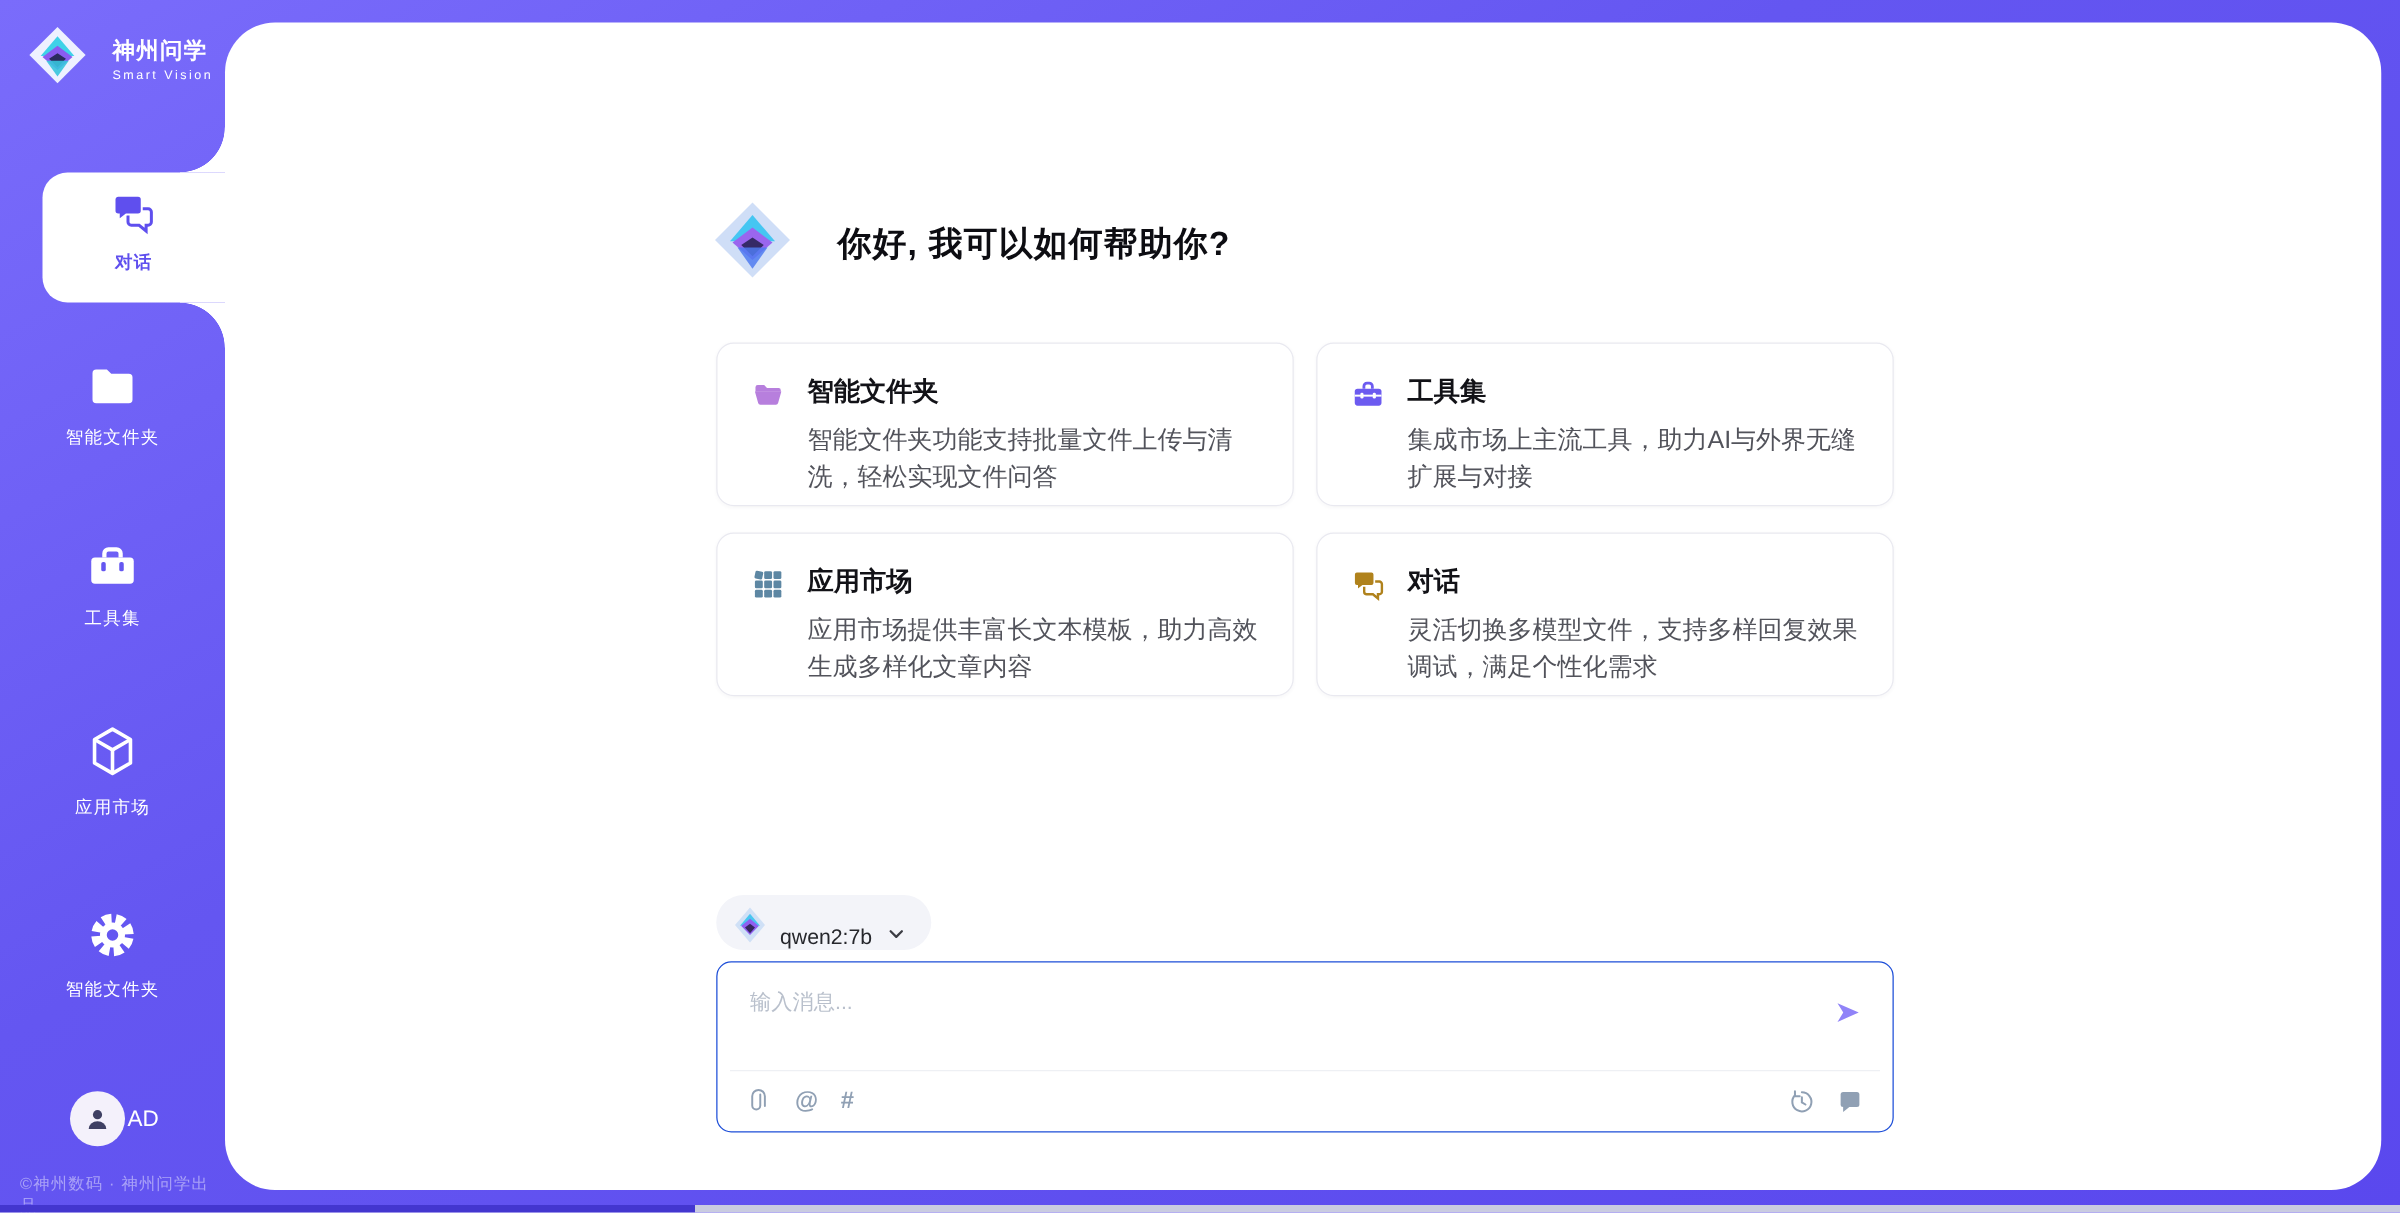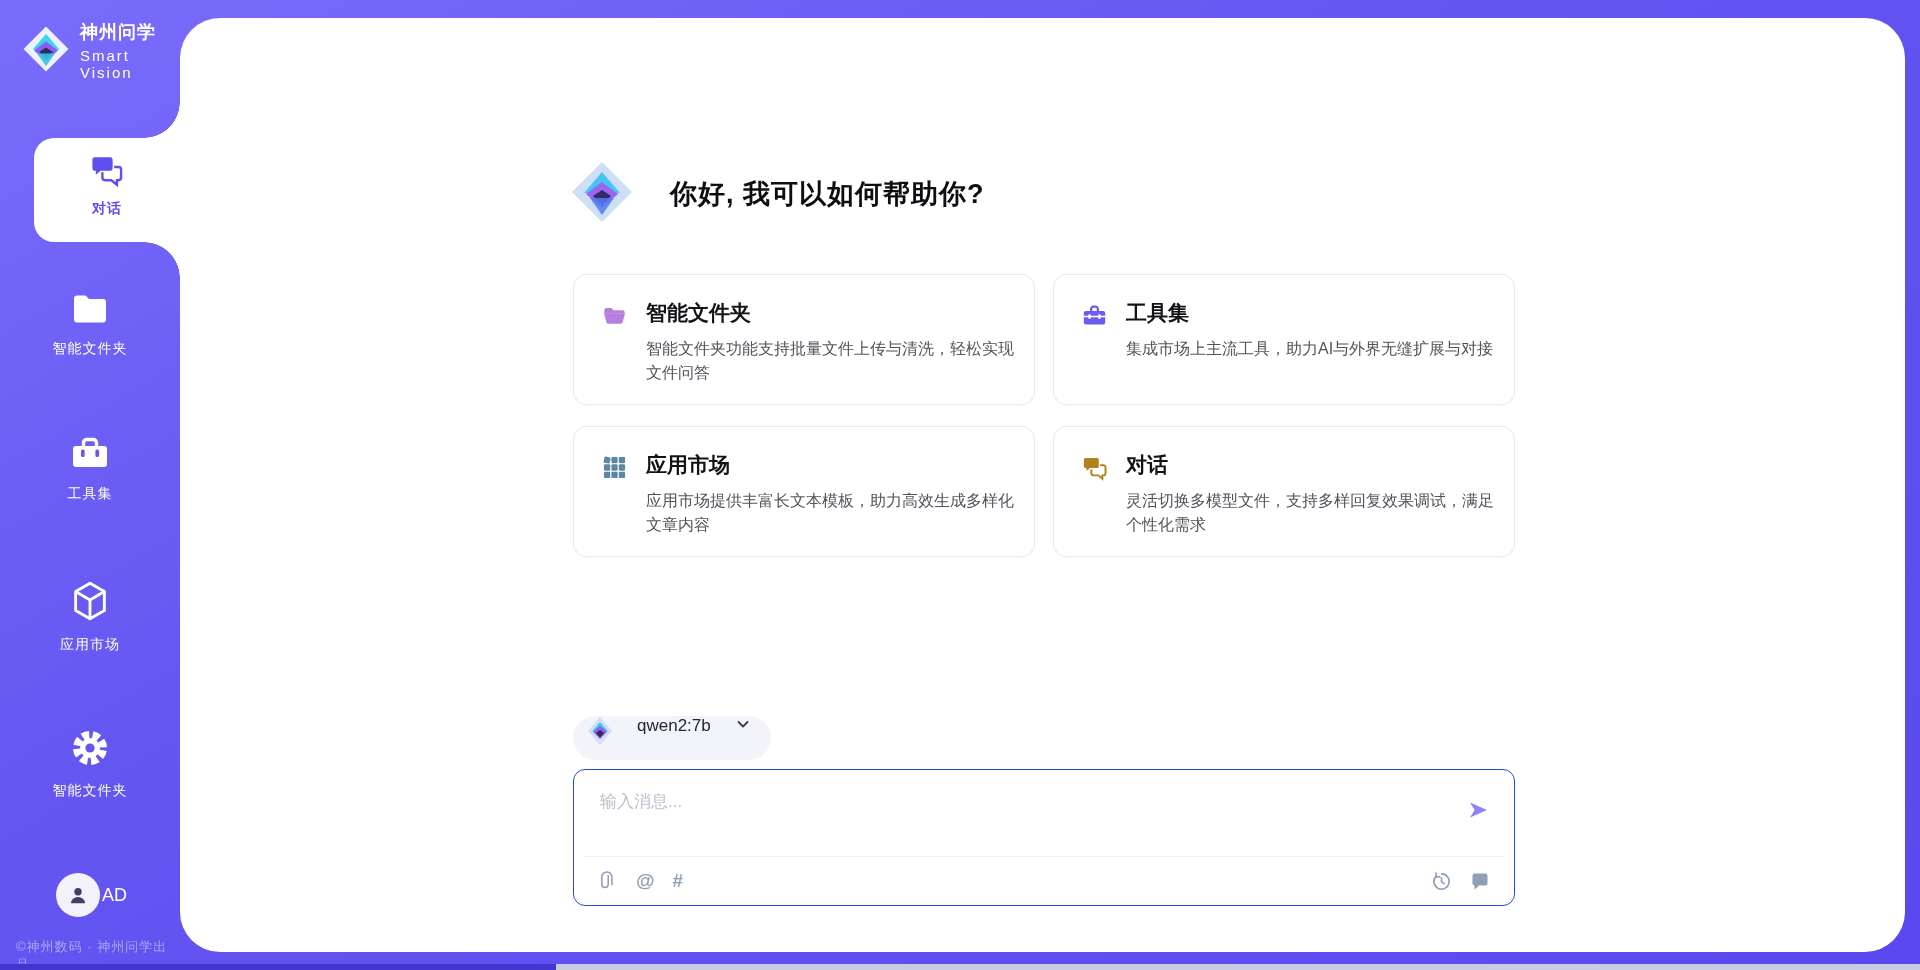--- a/index.html
+++ b/index.html
@@ -9,23 +9,23 @@
   
   .sheet { position:absolute; left:180px; top:18px; right:15px; bottom:18px;
            background:#fff; border-radius:40px; }
 
   
   .hscrollbar { position:absolute; left:0; right:0; bottom:0; height:6px; background:#c9cbe0; }
   .hscroll-thumb { position:absolute; left:0; top:0; height:6px; width:556px; background:#4336cf; }
 
   
   .sidebar { position:absolute; left:0; top:0; width:180px; height:970px; }
-  .brand { position:absolute; left:22px; top:20px; display:flex; align-items:center; gap:10px; }
+  .brand { position:absolute; left:22px; top:20px; display:flex; align-items:center; gap:20px; }
   .brand-text .cn { color:#fff; font-size:18px; font-weight:bold; letter-spacing:1px; }
-  .brand-text .en { color:#fff; font-size:15px; letter-spacing:2px; margin-top:3px; }
+  .brand-text .en { color:#fff; font-size:10px; letter-spacing:2px; margin-top:3px;text-align:right; }
 
   .nav-item { position:absolute; left:0; width:180px; text-align:center; color:#fff; cursor:pointer; }
   .nav-item .ico { display:block; margin:0 auto 10px auto; }
   .nav-item .lbl { font-size:14px; letter-spacing:1px; }
 
   .nav-active { position:absolute; left:34px; right:0; top:138px; height:104px;
                 background:#fff; border-radius:20px 0 0 20px; text-align:center; cursor:pointer; }
   .nav-active::before { content:""; position:absolute; right:0; top:-36px; width:36px; height:36px;
                 background:radial-gradient(circle at 0 0, rgba(0,0,0,0) 35.5px, #fff 36px); }
   .nav-active::after  { content:""; position:absolute; right:0; bottom:-36px; width:36px; height:36px;
@@ -45,25 +45,25 @@
   
   .cards { position:absolute; left:393px; top:256px; width:942px; }
   .card { position:absolute; width:462px; height:131px; background:#fff; border:1px solid #e9e9f0;
           border-radius:14px; box-shadow:0 1px 3px rgba(40,40,80,0.04); cursor:pointer; }
   .card.c0 { left:0;     top:0; }
   .card.c1 { left:480px; top:0; }
   .card.c2 { left:0;     top:152px; }
   .card.c3 { left:480px; top:152px; }
   .card .cico { position:absolute; left:27px; top:27px; }
   .card .ctitle { position:absolute; left:72px; top:24px; font-size:21px; font-weight:bold; color:#121217; }
-  .card .cdesc { position:absolute; left:72px; top:62px; width:368px; font-size:16px; color:#52535b; line-height:1.52; }
+  .card .cdesc { position:absolute; left:72px; top:62px; width:368px; font-size:20px; color:#52535b; line-height:1.52; }
 
   
   .model-pill { position:absolute; left:393px; top:698px; height:44px; padding:0 20px 0 14px;
-          background:#f3f4f9; border-radius:22px; display:inline-flex; align-items:flex-start; gap:24px; cursor:pointer; }
+          background:#f3f4f9; border-radius:22px; display:inline-flex; align-items:flex-end; gap:11px; cursor:pointer; }
   .model-pill .mname { font-size:17px; color:#26272c; }
 
   
   .composer { position:absolute; left:393px; top:751px; width:942px; height:137px;
           background:#fff; border:1px solid #1d4ed8; border-radius:12px; }
   .composer .input-area { position:absolute; left:0; top:0; right:0; height:86px; cursor:text; }
   .composer .placeholder { position:absolute; left:26px; top:20px; font-size:17px; color:#b9c0cc; }
   .composer .send { position:absolute; right:24px; top:28px; cursor:pointer; }
   .composer .divider { position:absolute; left:10px; right:10px; top:86px; height:1px; background:#eef0f4; }
   .composer .toolbar { position:absolute; left:0; right:0; top:87px; bottom:0; display:flex; align-items:center; padding:0 24px; gap:18px; }

